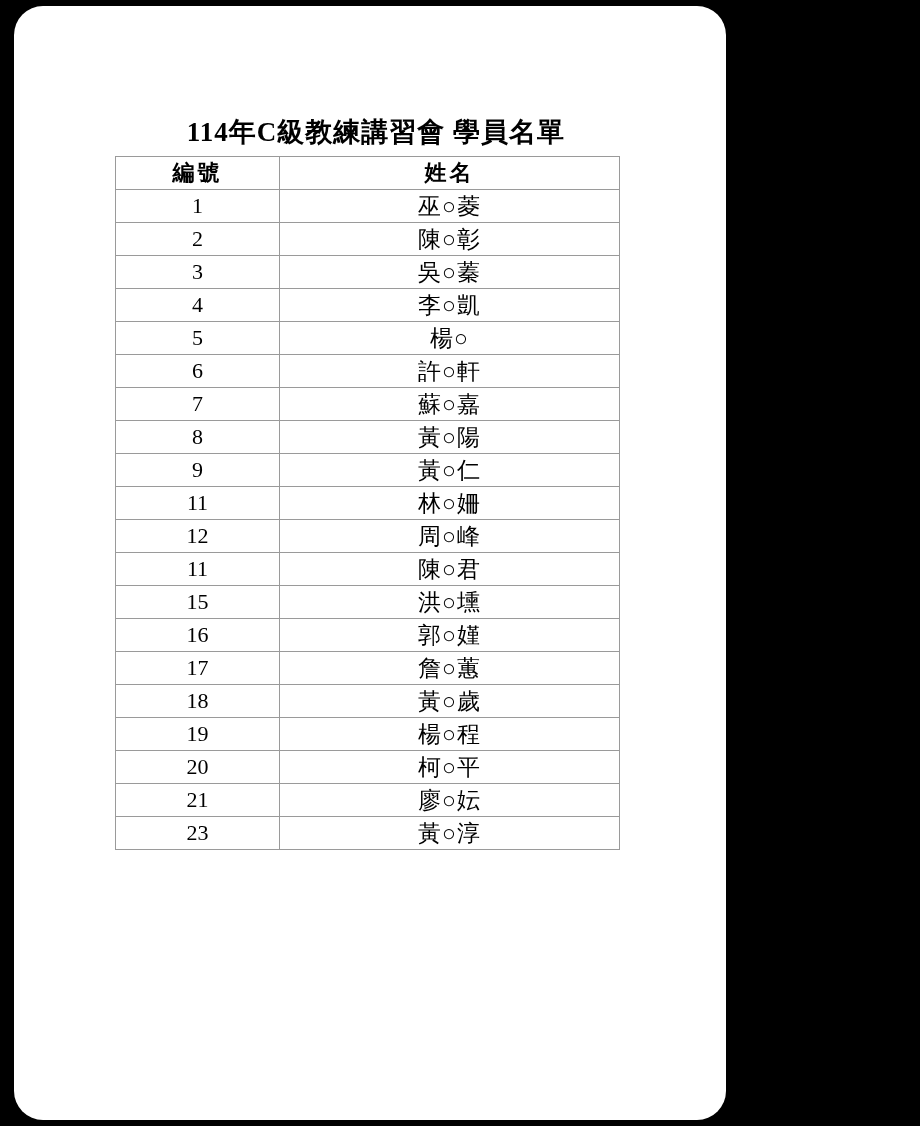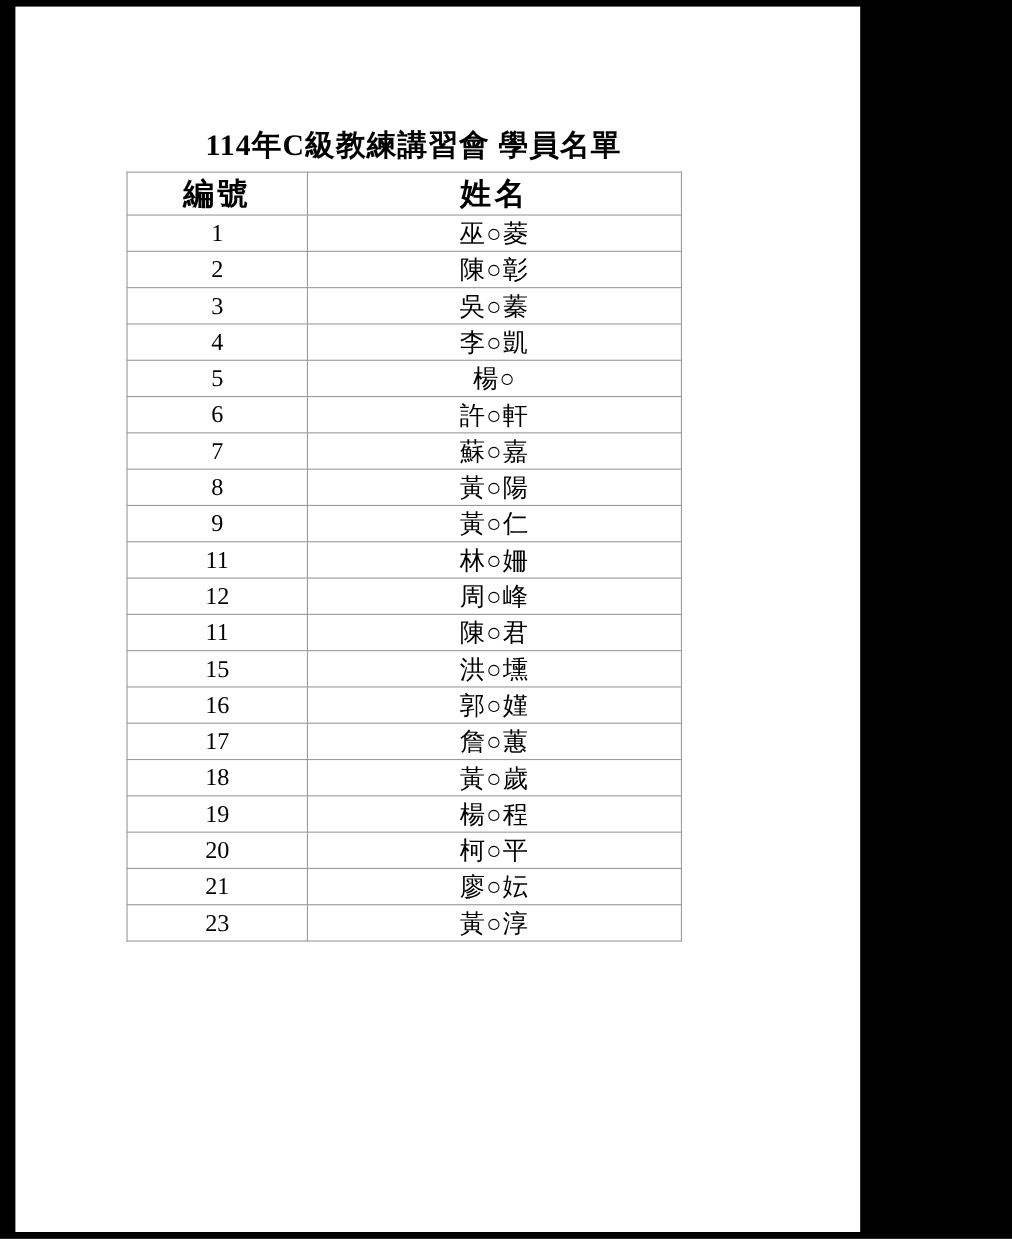--- a/index.html
+++ b/index.html
@@ -11,23 +11,24 @@
     width: 920px;
     height: 1126px;
     font-family: "Liberation Serif", serif;
     position: relative;
     overflow: hidden;
   }
   .page {
     position: absolute;
     left: 14px;
     top: 6px;
-    width: 768px;
+    width: 712px;
     height: 1114px;
     background: #ffffff;
+    border-radius: 29px;
   }
   .doc-body {
     position: absolute;
     left: 0;
     top: 0;
     width: 892px;
   }
   .doc-title {
     margin: 0;
     padding: 0;
@@ -58,21 +59,21 @@
     height: 32px;
     text-align: center;
     vertical-align: middle;
     font-size: 22px;
     color: #000000;
     padding: 0;
     font-family: "Liberation Serif", serif;
   }
   table.roster th {
     font-weight: bold;
-    font-size: 28px;
+    font-size: 22px;
     letter-spacing: 3px;
   }
   table.roster td.num {
     font-size: 22px;
     letter-spacing: 0;
   }
   table.roster td.name {
     font-size: 23px;
     letter-spacing: 1px;
   }

